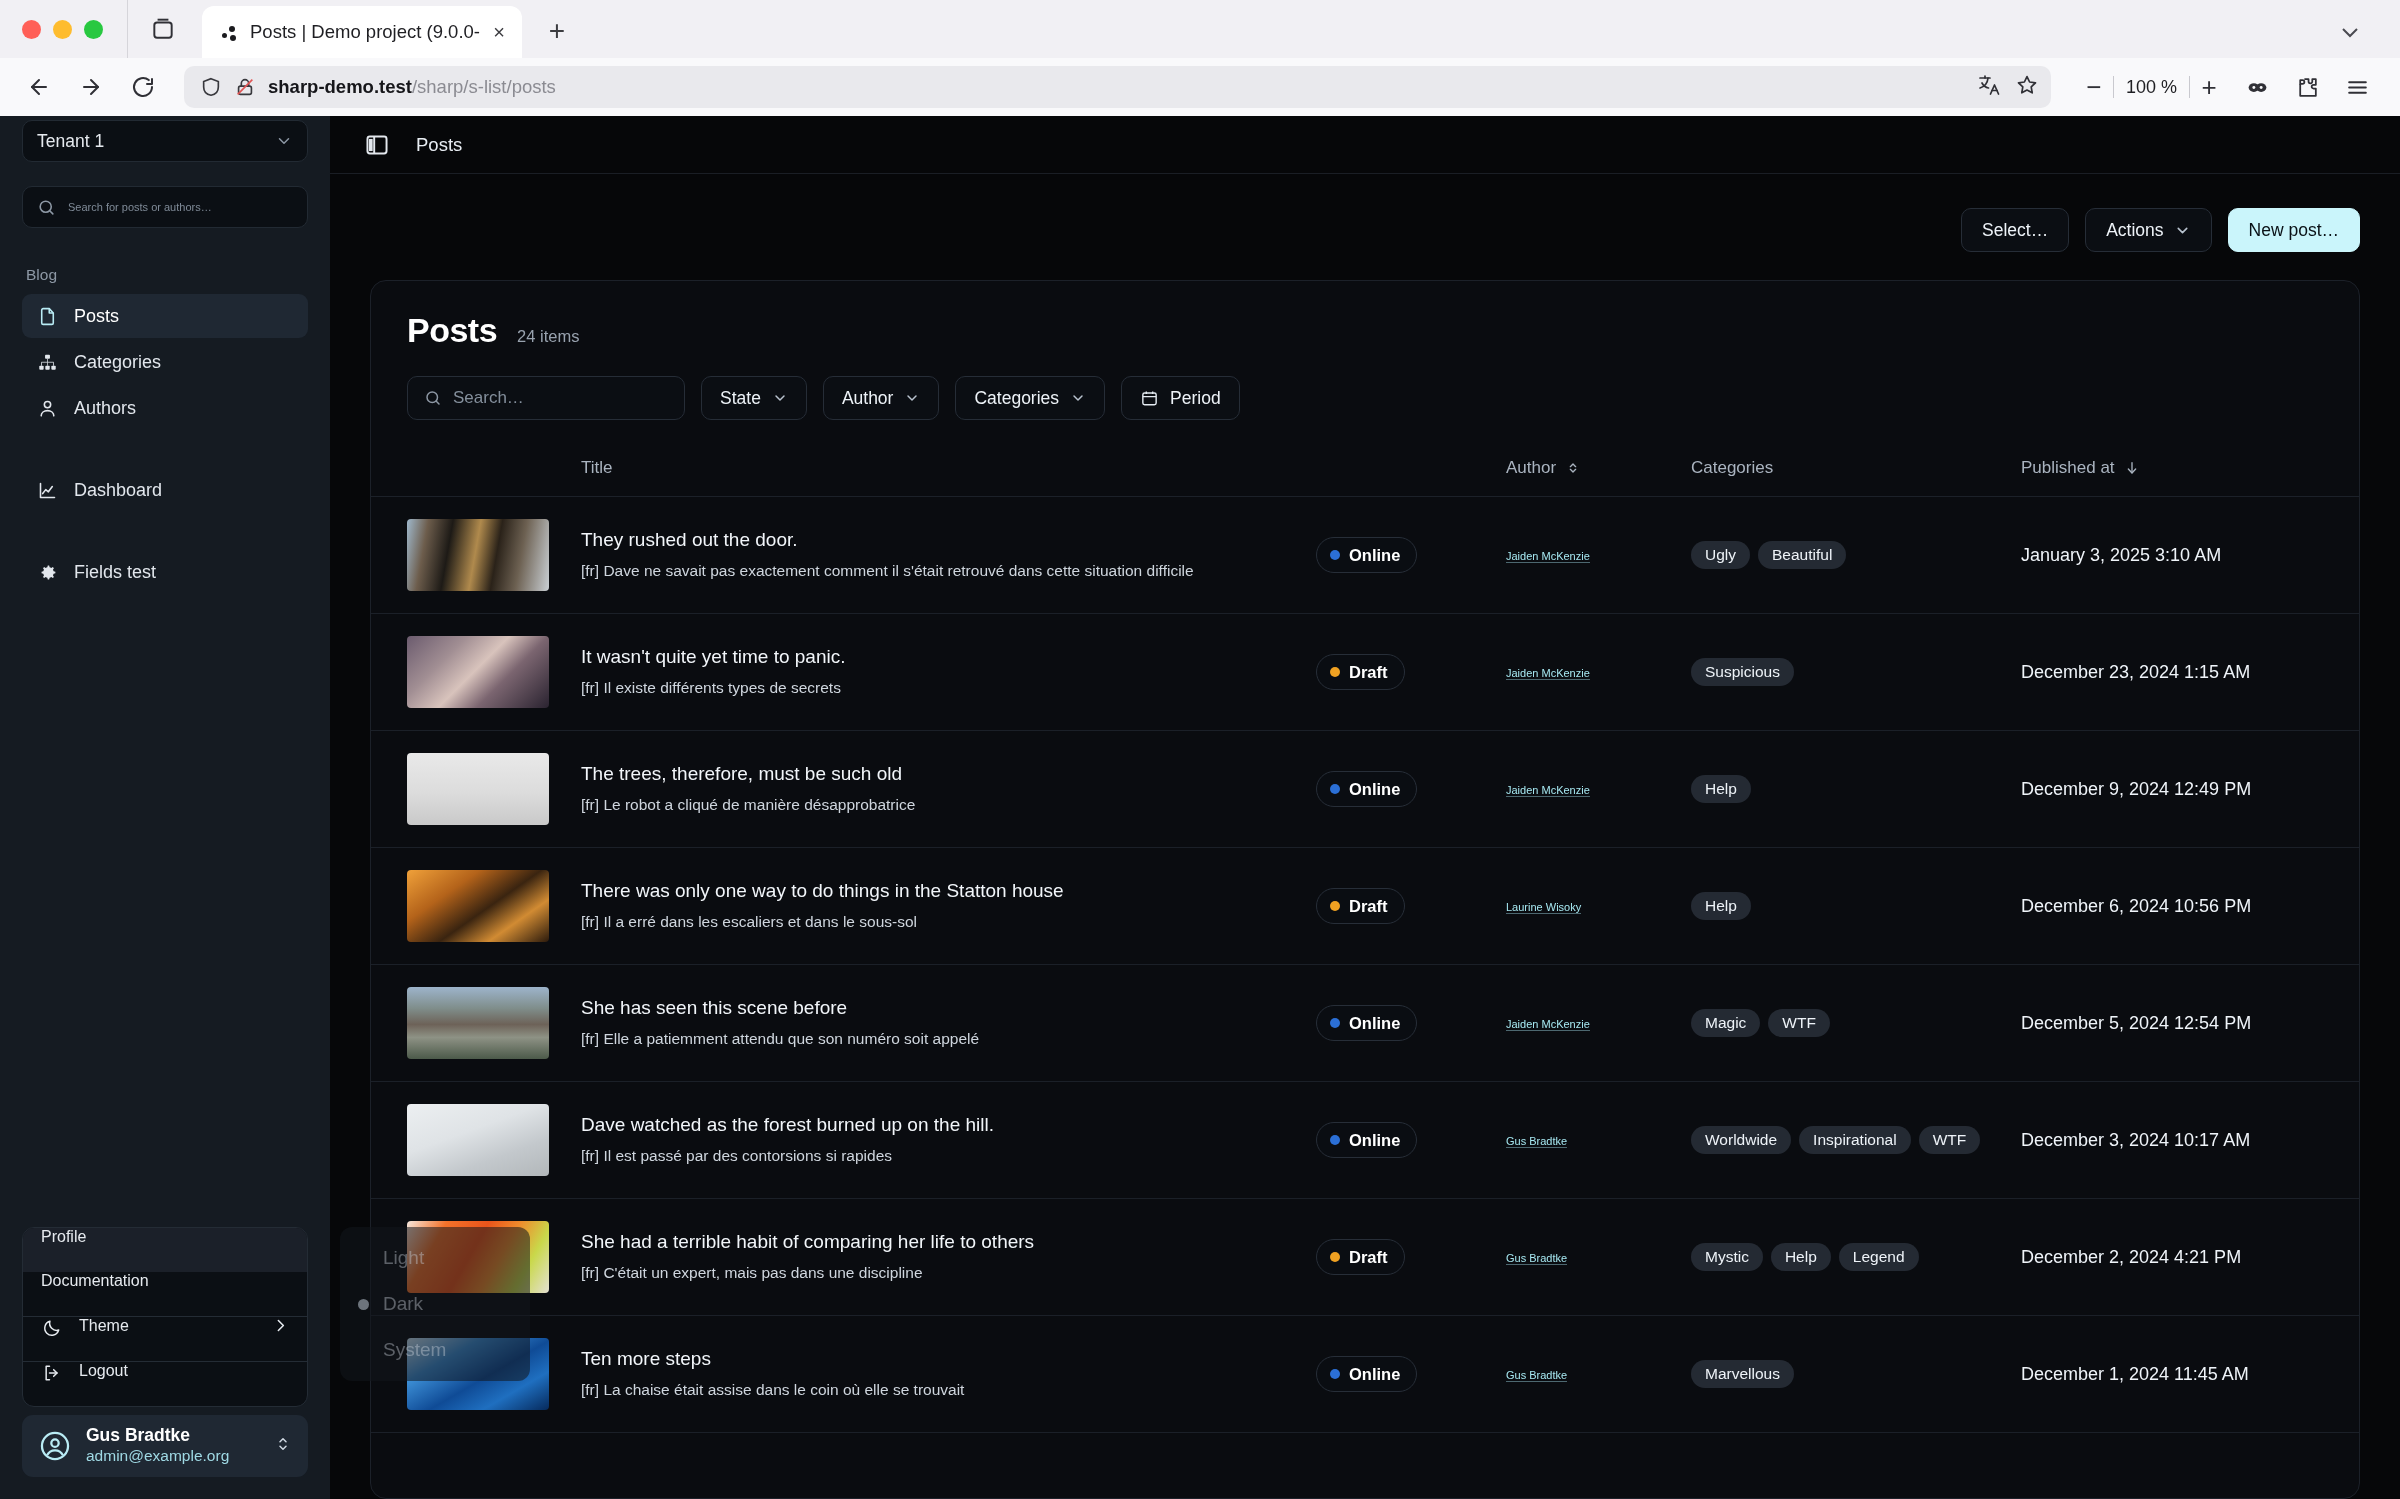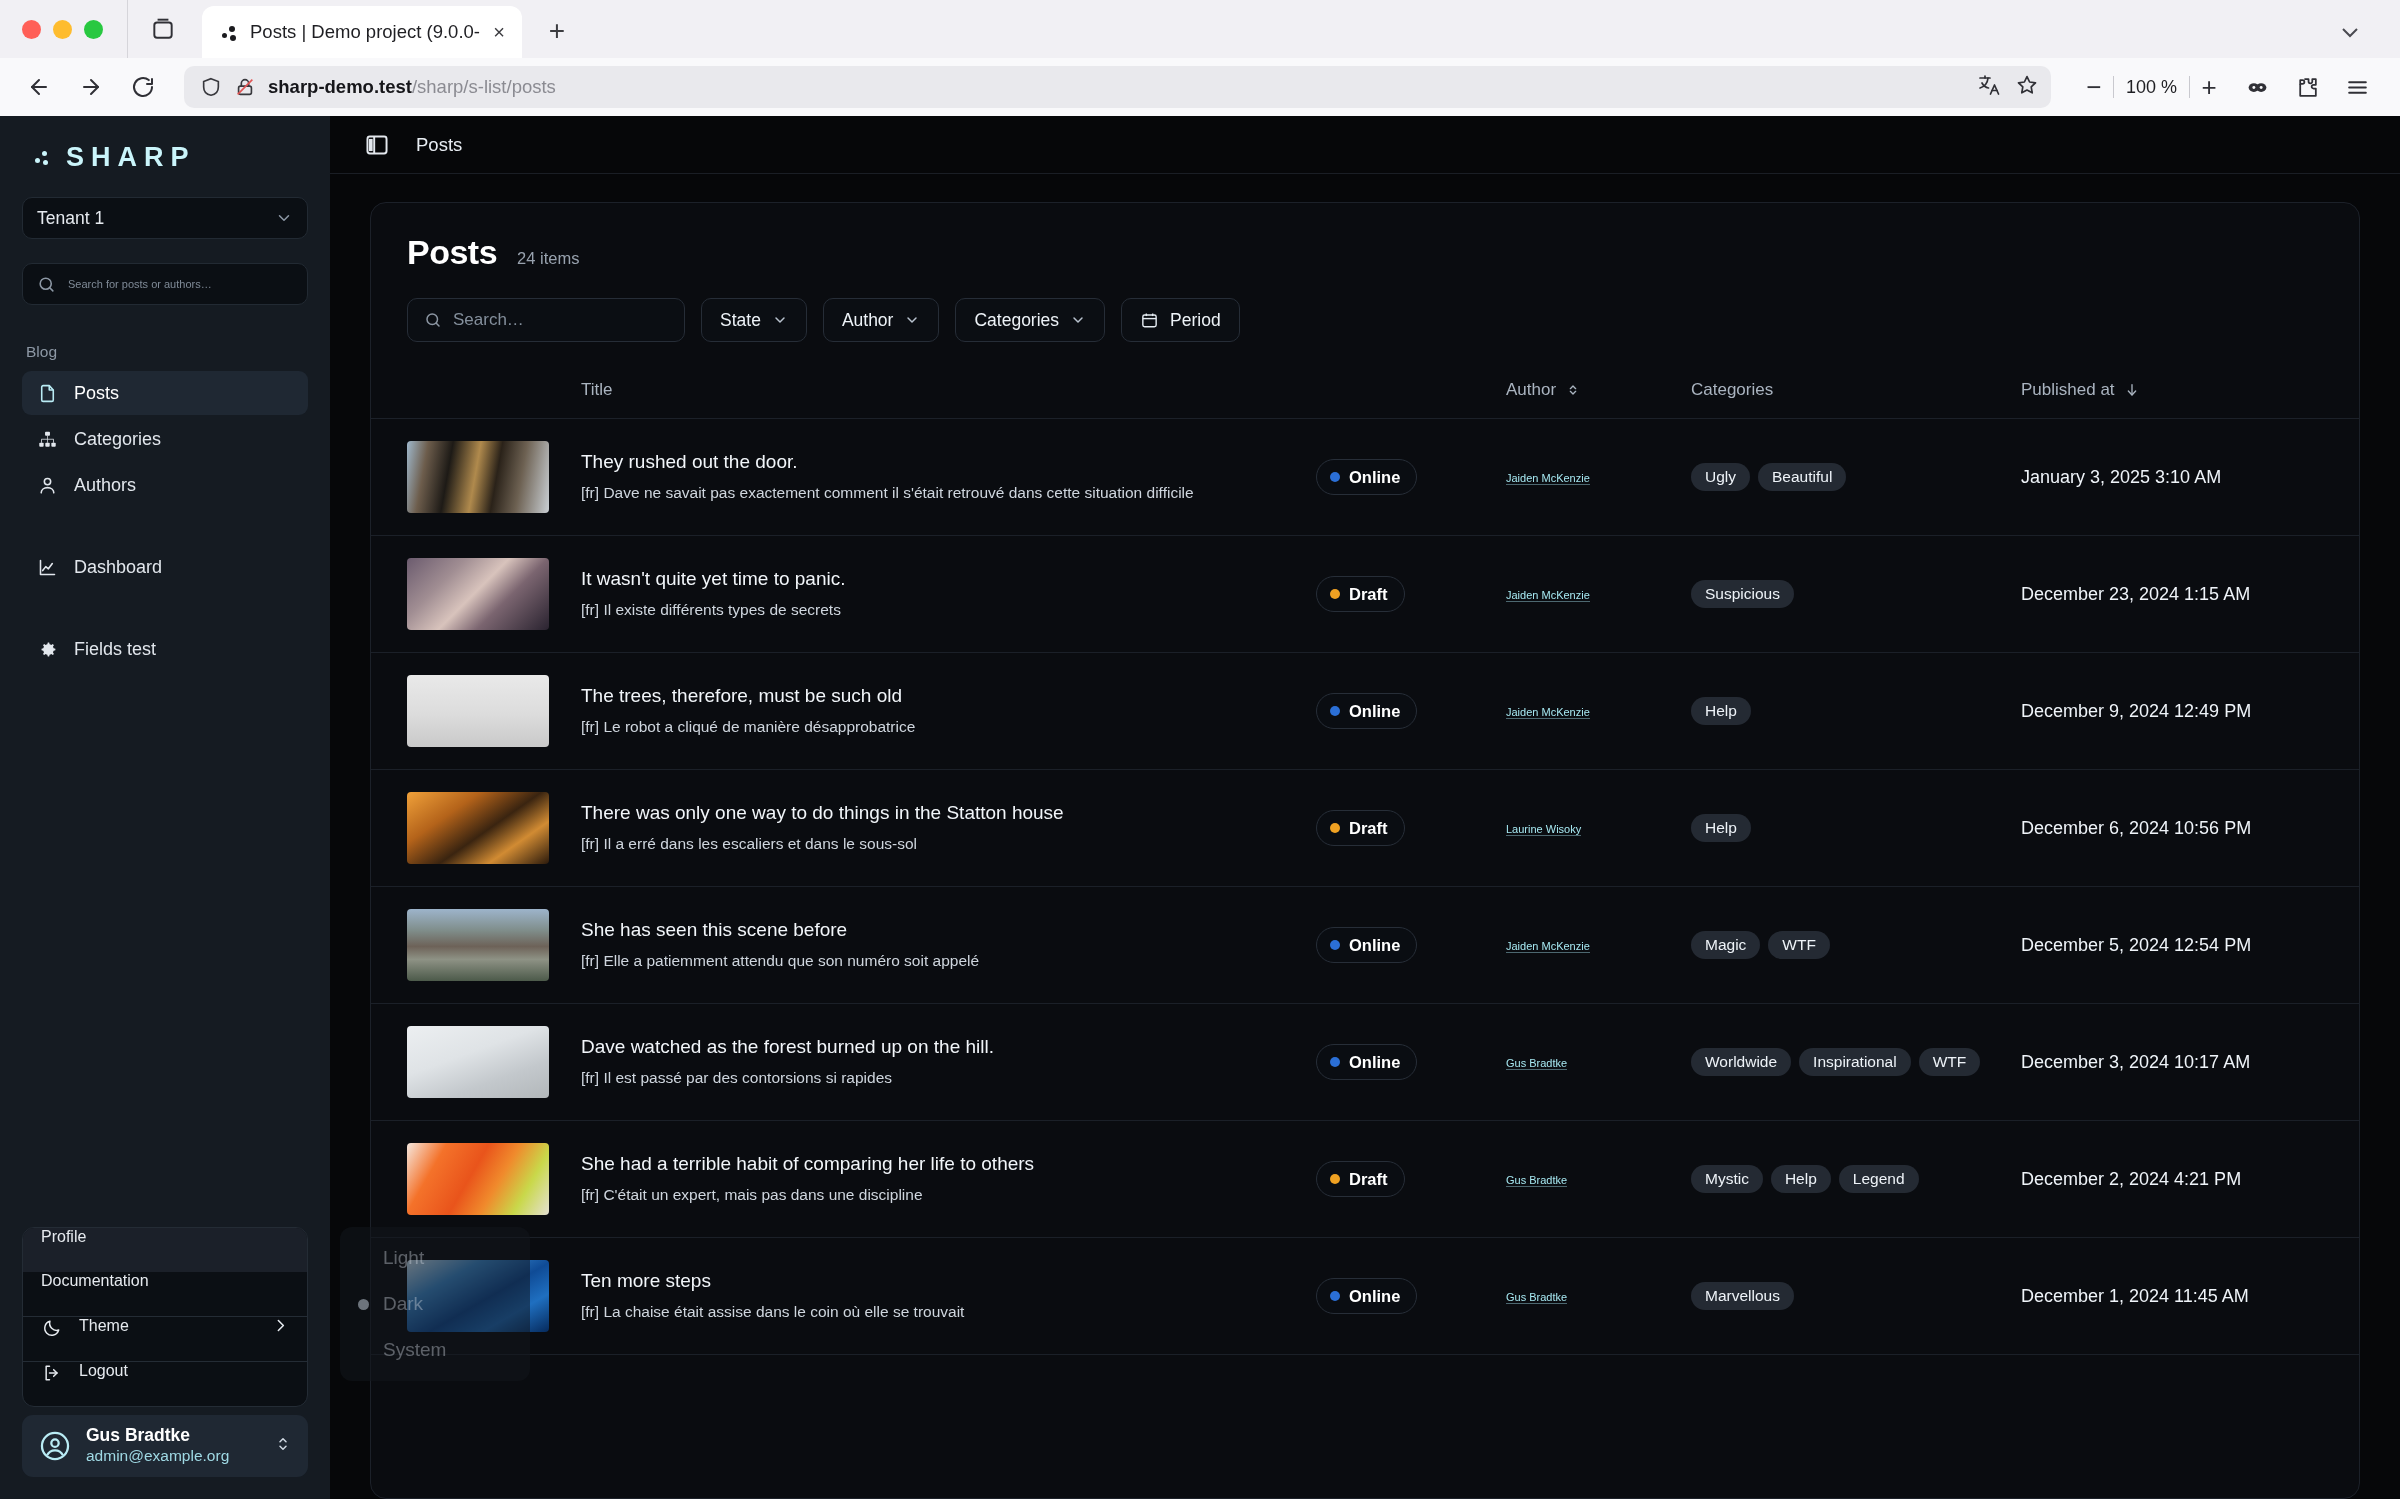--- a/index.html
+++ b/index.html
@@ -386,28 +386,20 @@
           <path d="M4 12h16"></path>
           <path d="M4 17h16"></path>
         </svg>
     </div>
   </div>
 </div>
 
 <div id="app">
 
   <aside id="sidebar">
-    <div class="brand">
-      <span class="logo">
-          <i></i>
-          <i></i>
-          <i></i>
-        </span>
-      <span class="word">SHARP</span>
-    </div>
 
     <div class="tenant">
       <span>Tenant 1</span>
       <svg viewBox="0 0 24 24" fill="none" stroke="currentColor" stroke-width="2" stroke-linecap="round" stroke-linejoin="round">
           <path d="M6 9l6 6 6-6"></path>
         </svg>
     </div>
 
     <div class="sbsearch">
       <svg viewBox="0 0 24 24" fill="none" stroke="currentColor" stroke-width="2" stroke-linecap="round">
@@ -552,20 +544,34 @@
       <span class="panel-toggle">
         <svg viewBox="0 0 24 24" fill="none" stroke="currentColor" stroke-width="1.8" stroke-linejoin="round">
             <rect x="3.2" y="4.2" width="17.6" height="15.6" rx="2.2"></rect>
             <path d="M9.4 4.2v15.6"></path>
             <path d="M4.6 6.4h3.4v11.2H4.6z" fill="currentColor" stroke="none"></path>
           </svg>
       </span>
       <span class="crumb">Posts</span>
     </div>
 
+    <div class="actionbar">
+      <div class="btn ghost">
+        <span>Select…</span>
+      </div>
+      <div class="btn ghost">
+        <span>Actions</span>
+        <svg viewBox="0 0 24 24" fill="none" stroke="#b9c3cf" stroke-width="2.2" stroke-linecap="round" stroke-linejoin="round">
+            <path d="M6 9l6 6 6-6"></path>
+          </svg>
+      </div>
+      <div class="btn primary">
+        <span>New post…</span>
+      </div>
+    </div>
 
     <div class="card">
       <div class="card-head">
         <div class="card-title-row">
           <span class="card-title">Posts</span>
           <span class="card-count">24 items</span>
         </div>
       </div>
 
       <div class="filters">

